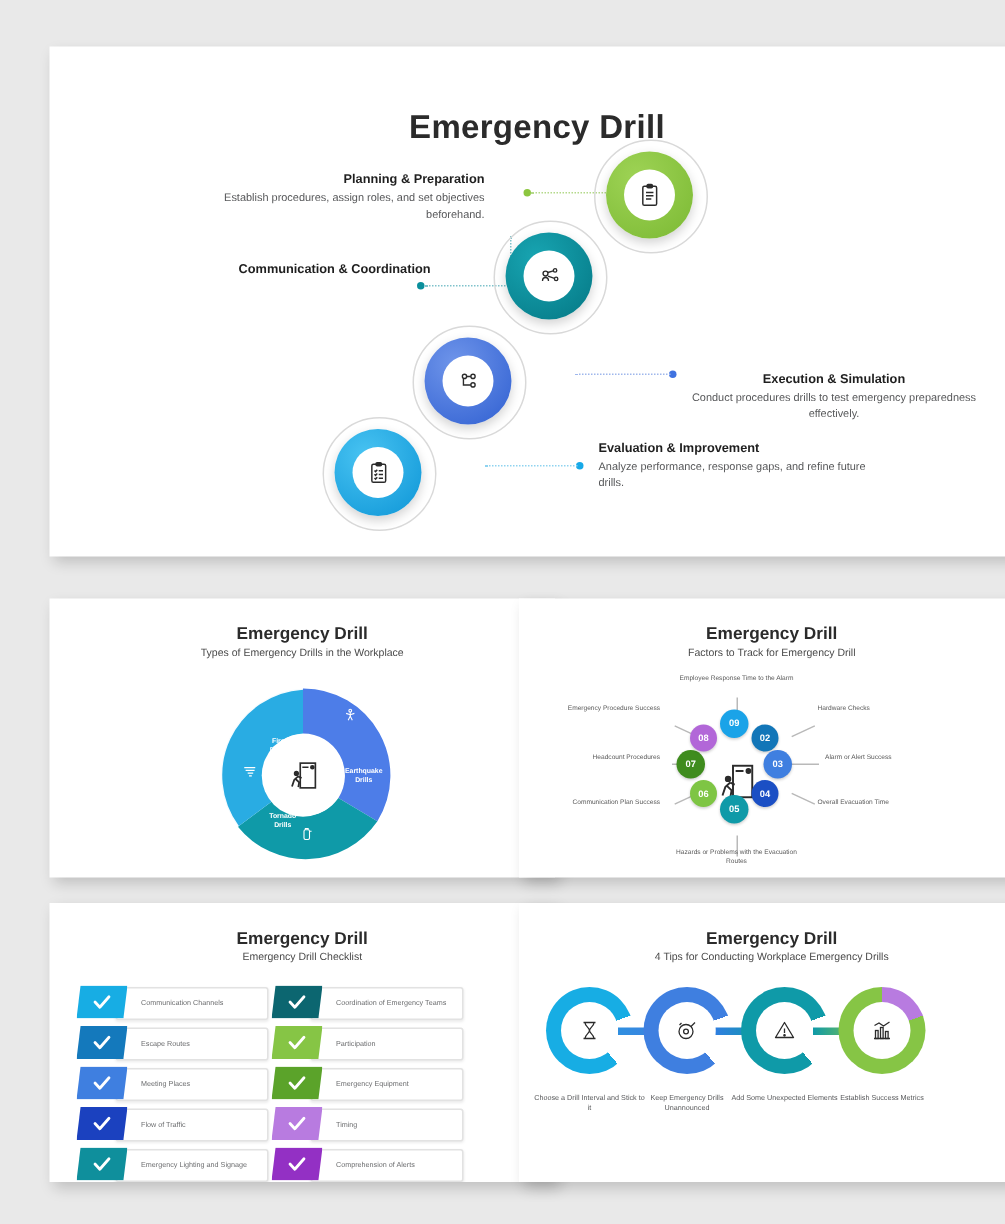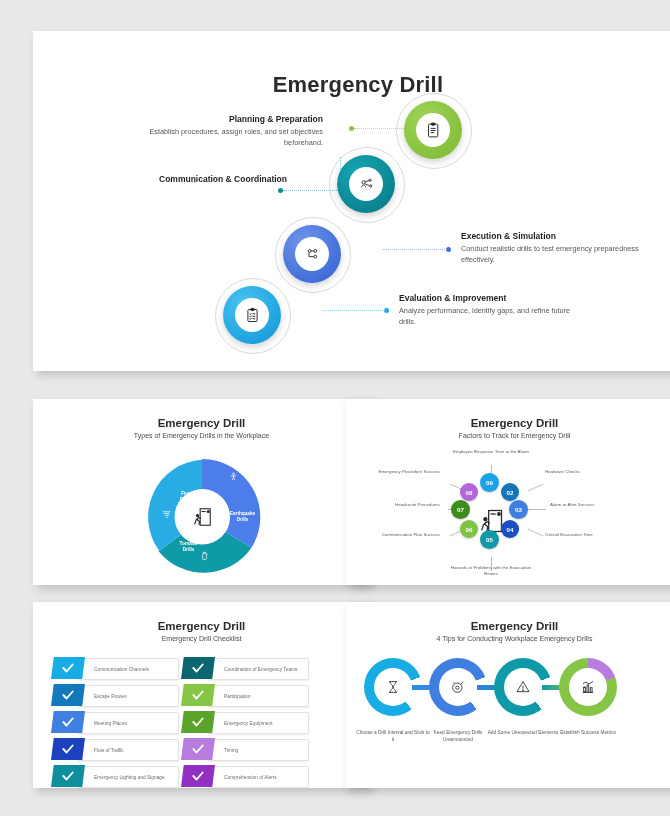--- a/index.html
+++ b/index.html
@@ -150,43 +150,43 @@
         <circle cx="8" cy="9" r="2.3"></circle>
           <circle cx="17" cy="6" r="1.6"></circle>
           <circle cx="18" cy="14" r="1.6"></circle>
         <path d="M5.2 16c0-2 1.4-3.3 2.8-3.3S10.8 14 10.8 16"></path>
         <line x1="10.2" y1="8" x2="15.4" y2="6.4"></line>
           <line x1="10.4" y1="11.5" x2="16.4" y2="13.6"></line>
       </svg>
     </div>
   </div>
 
-  <div class="hero-item ta-l" style="left:428px;top:200px;width:190px;">
+  <div class="hero-item ta-l" style="left:428px;top:216px;width:190px;text-align:center;">
     <div class="h-name">Execution &amp; Simulation</div>
-    <div class="h-desc">Conduct realistic drills to test emergency preparedness effectively.</div>
+    <div class="h-desc">Conduct procedures drills to test emergency preparedness effectively.</div>
   </div>
   <div class="enddot" style="left:413px;top:216px;background:#3f72e0;"></div>
   <div class="dotline" style="left:350px;top:218px;width:64px;border-top-color:#9fb7ec;"></div>
 
   <div class="halo" style="left:242px;top:186px;width:74px;height:74px;"></div>
   <div class="ring" style="left:250px;top:194px;width:58px;height:58px;background:radial-gradient(circle at 35% 30%,#6f95ea,#2f5fd1);box-shadow:0 3px 7px rgba(0,0,0,.18);">
     <div class="inner" style="width:34px;height:34px;">
       <svg viewBox="0 0 24 24" width="17" height="17" fill="none" stroke="#2b2b2b" stroke-width="1.3">
         <circle cx="8" cy="7" r="2"></circle>
           <circle cx="16" cy="7" r="2"></circle>
           <circle cx="16" cy="15" r="2"></circle>
         <line x1="10" y1="7" x2="14" y2="7"></line>
         <path d="M7 9.2 V15 H14"></path>
       </svg>
     </div>
   </div>
 
   <div class="hero-item ta-l" style="left:366px;top:262px;width:190px;">
     <div class="h-name">Evaluation &amp; Improvement</div>
-    <div class="h-desc">Analyze performance, identify gaps, and refine future drills.</div>
+    <div class="h-desc">Analyze performance, response gaps, and refine future drills.</div>
   </div>
   <div class="enddot" style="left:351px;top:277px;background:#17a9e8;"></div>
   <div class="dotline" style="left:290px;top:279px;width:62px;border-top-color:#8fd3f0;"></div>
 
   <div class="halo" style="left:182px;top:247px;width:74px;height:74px;"></div>
   <div class="ring" style="left:190px;top:255px;width:58px;height:58px;background:radial-gradient(circle at 35% 30%,#48c3f2,#0d95d6);box-shadow:0 3px 7px rgba(0,0,0,.18);">
     <div class="inner" style="width:34px;height:34px;">
       <svg viewBox="0 0 24 24" width="17" height="17" fill="none" stroke="#2b2b2b" stroke-width="1.4">
         <rect x="5.5" y="3.5" width="13" height="17" rx="1.5"></rect>
         <rect x="9.5" y="2" width="5" height="3" rx="1" fill="#2b2b2b"></rect>

